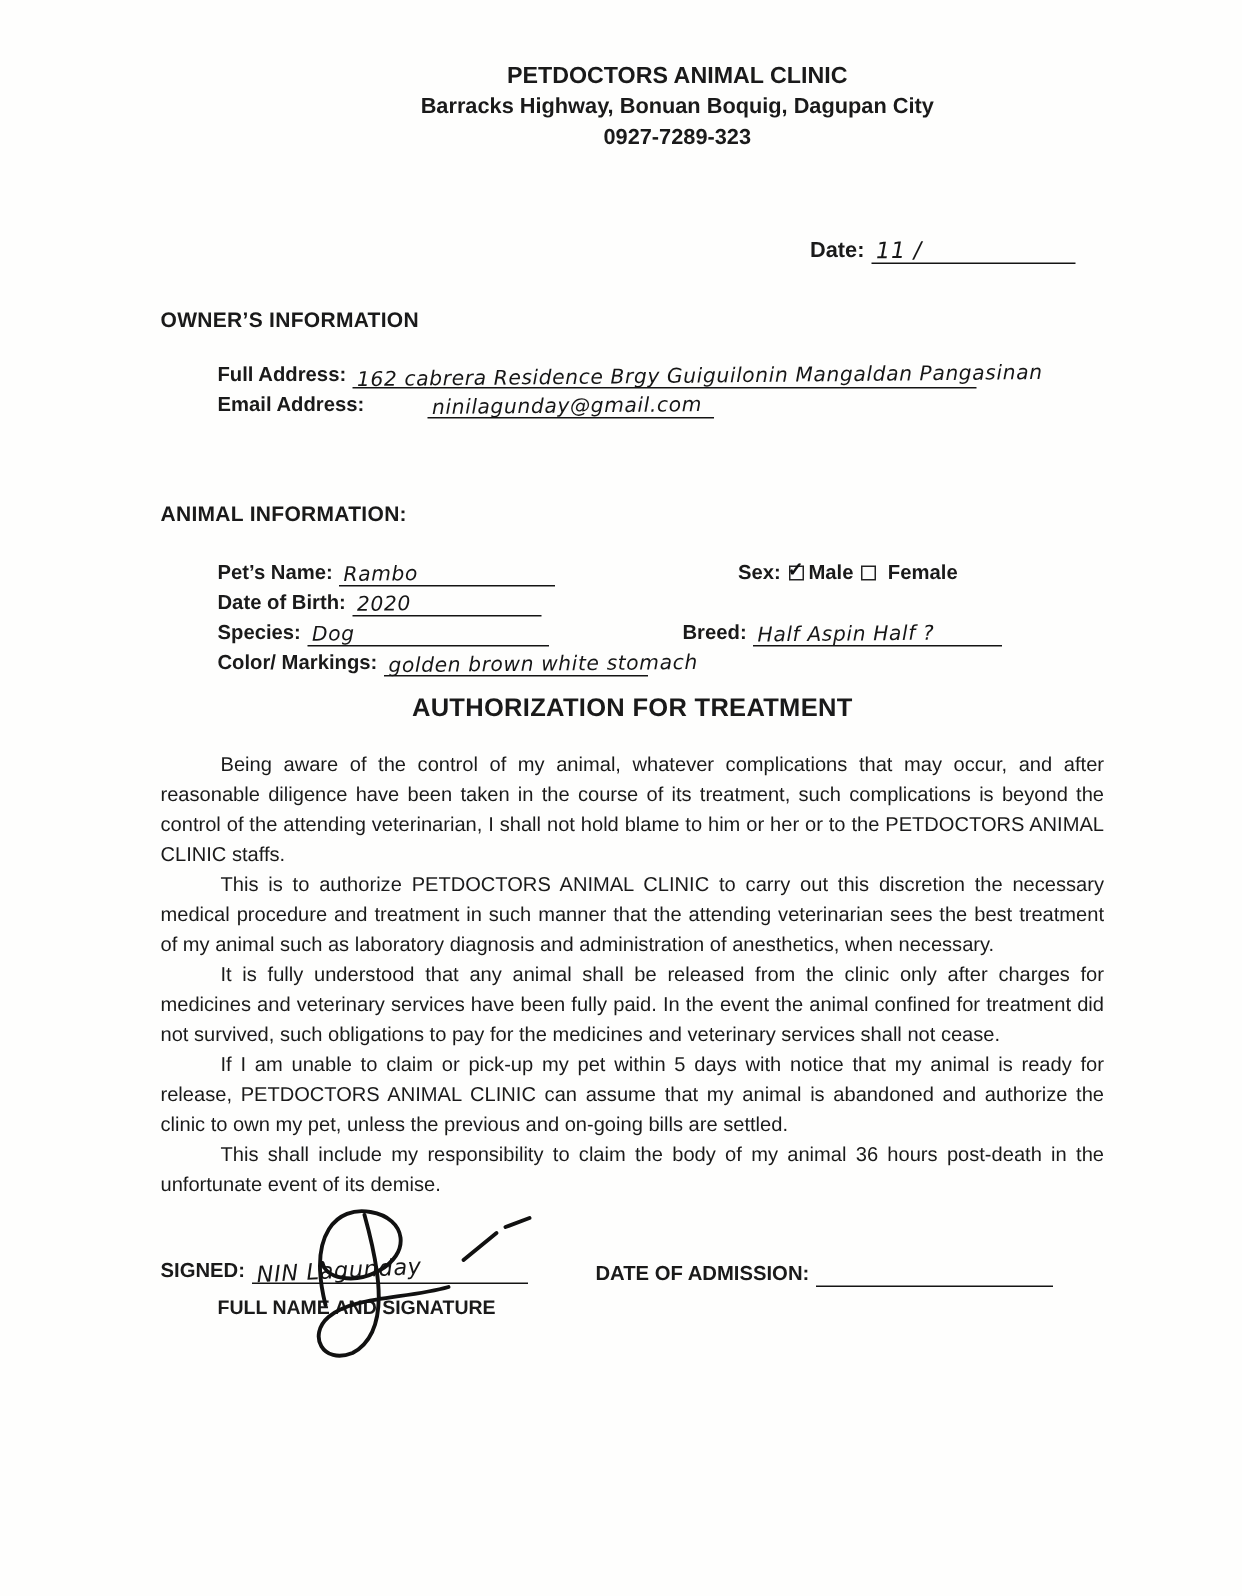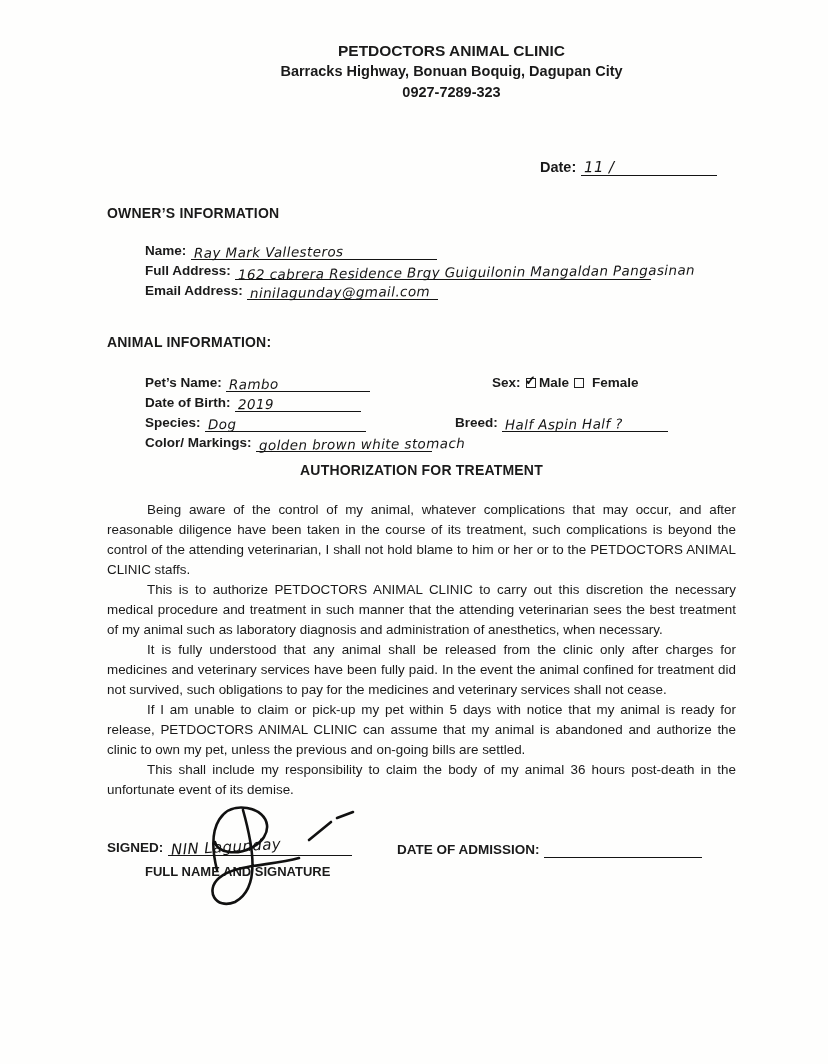--- a/index.html
+++ b/index.html
@@ -34,21 +34,21 @@
     display:inline-block;width:8px;height:8px;border:1.3px solid #222;
     position:relative;margin:0 3px 0 1px;vertical-align:-1px;
   }
   .cb.checked::after{
     content:"✓";position:absolute;left:-2px;top:-8px;font-size:13px;
     font-weight:bold;color:#111;font-style:normal;
   }
   
   .bodytext{top:500px;left:107px;width:629px;font-size:13.4px;line-height:20px;text-align:justify;}
   .bodytext p{margin:0;text-indent:40px;}
-  .authtitle{top:462px;left:107px;width:629px;text-align:center;font-size:14px;font-weight:bold;letter-spacing:.2px;}
+  .authtitle{top:462px;left:107px;width:629px;text-align:center;font-size:17px;font-weight:bold;letter-spacing:.2px;}
   
   .secthead{font-size:14px;font-weight:bold;letter-spacing:.2px;}
   
   .sig-scrawl{position:absolute;left:52px;top:-46px;pointer-events:none;}
   .caption{font-size:13px;font-weight:bold;}
 </style>
 </head>
 <body>
 
 <div class="page">
@@ -61,48 +61,44 @@
 
   <div class="abs" style="top:158px;left:540px;">
     <span class="lbl" style="font-size:14.5px;">Date:</span>
     <span class="fill" style="width:130px;"><span class="hw" style="font-size:15px;">11 /</span></span>
   </div>
 
   <div class="abs secthead" style="top:205px;left:107px;">OWNER’S INFORMATION</div>
 
   <div class="abs" style="top:240px;left:145px;width:640px;">
     <div class="row">
-      <span class="lbl">Name:</span>
-      <span class="fill" style="width:240px;"><span class="hw">Ray Mark Vallesteros</span></span>
-    </div>
-    <div class="row">
       <span class="lbl">Full Address:</span>
       <span class="fill" style="width:410px;"><span class="hw">162 cabrera Residence Brgy Guiguilonin Mangaldan Pangasinan</span></span>
     </div>
     <div class="row">
       <span class="lbl">Email Address:</span>
-      <span class="fill" style="width:185px;"><span class="hw">ninilagunday@gmail.com</span></span>
+      <span class="fill" style="width:185px;margin-left:38px;"><span class="hw">ninilagunday@gmail.com</span></span>
     </div>
   </div>
 
   <div class="abs secthead" style="top:334px;left:107px;">ANIMAL INFORMATION:</div>
 
   <div class="abs" style="top:372px;left:145px;width:640px;">
     <div class="row">
       <span class="lbl">Pet’s Name:</span>
       <span class="fill" style="width:138px;"><span class="hw">Rambo</span></span>
       <span class="abs" style="left:310px;top:0;margin-left:37px;">
         <span class="lbl">Sex:</span>
         <span class="cb checked"></span><span style="font-size:13.5px;font-weight:bold;">Male</span>
         <span class="cb"></span> <span style="font-size:13.5px;font-weight:bold;">Female</span>
       </span>
     </div>
     <div class="row">
       <span class="lbl">Date of Birth:</span>
-      <span class="fill" style="width:120px;"><span class="hw">2019</span></span>
+      <span class="fill" style="width:120px;"><span class="hw">2020</span></span>
     </div>
     <div class="row">
       <span class="lbl">Species:</span>
       <span class="fill" style="width:155px;"><span class="hw">Dog</span></span>
       <span class="abs" style="left:310px;top:0;">
         <span class="lbl">Breed:</span>
         <span class="fill" style="width:160px;"><span class="hw">Half Aspin Half ?</span></span>
       </span>
     </div>
     <div class="row">

